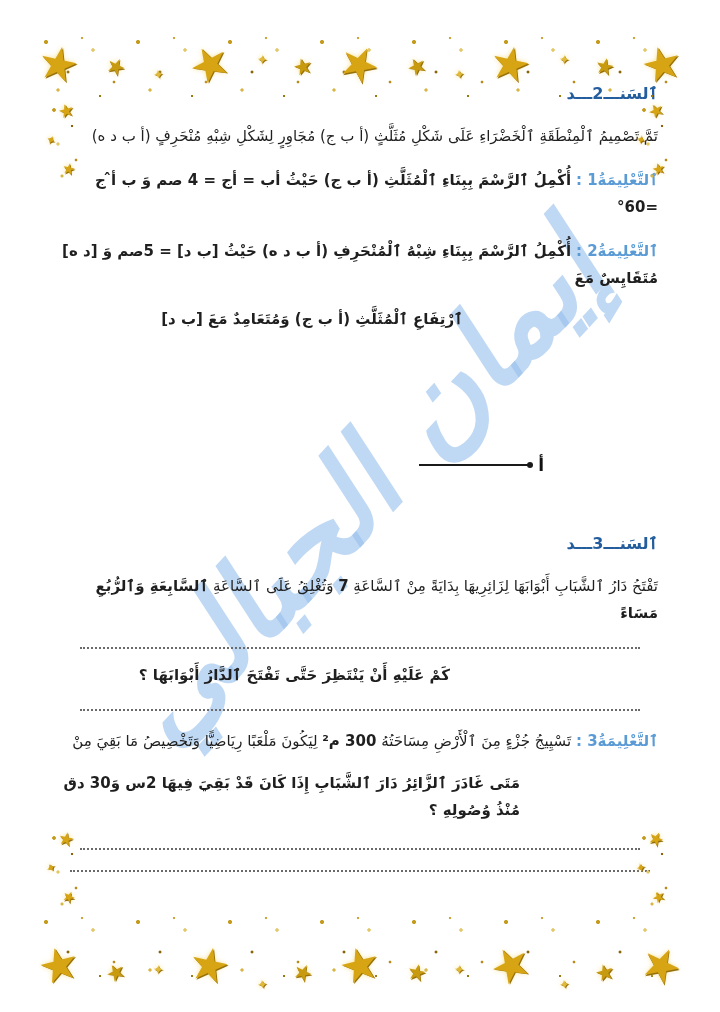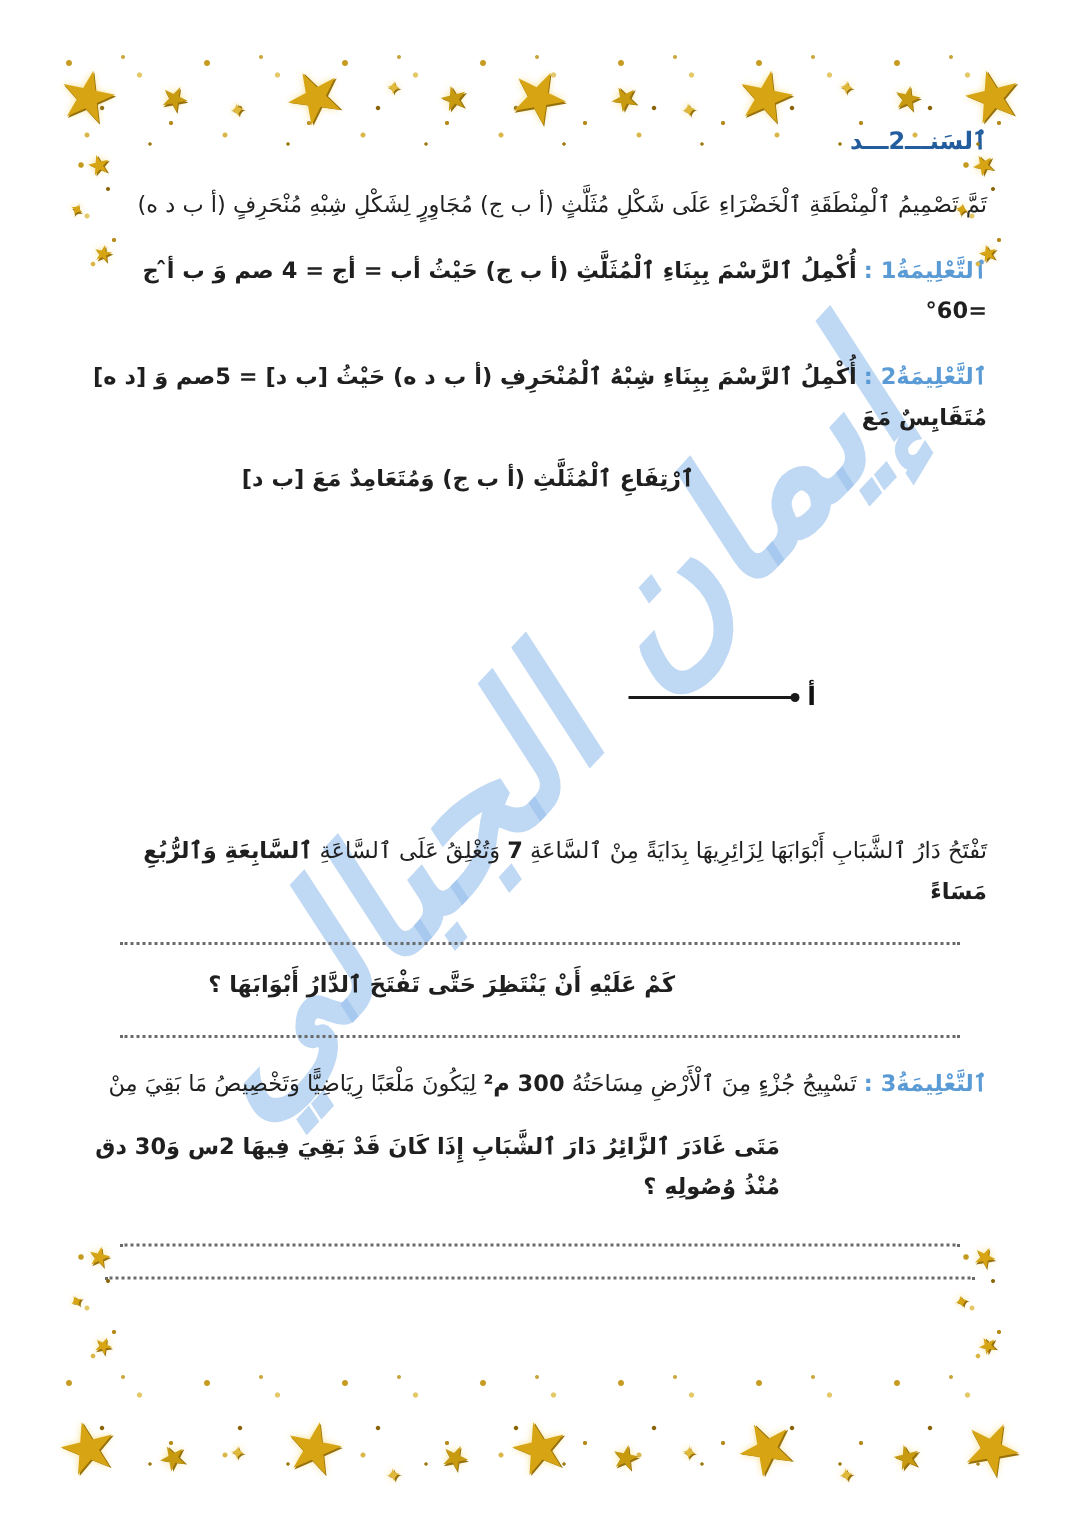--- a/index.html
+++ b/index.html
@@ -144,20 +144,21 @@
     </p>
     <p class="inst cont2 btxt">ٱرْتِفَاعِ ٱلْمُثَلَّثِ (أ ب ج) وَمُتَعَامِدٌ مَعَ [ب د]</p>
   </div>
 
   <div class="figure">
     <span class="seg-label">أ</span>
     <div class="seg-line"></div>
   </div>
 
   <div class="sec" id="sec3">
+    <div class="heading" style="color:#235d9d">ٱلسَنـــ3ـــد</div>
     <p class="para">
       <span>تَفْتَحُ دَارُ ٱلشَّبَابِ أَبْوَابَهَا لِزَائِرِيهَا بِدَايَةً مِنْ ٱلسَّاعَةِ </span><span class="btxt">7</span><span> وَتُغْلِقُ عَلَى ٱلسَّاعَةِ </span><span class="btxt">ٱلسَّابِعَةِ وَٱلرُّبُعِ مَسَاءً</span>
     </p>
     <div class="dotted"></div>
     <p class="inst q-line">كَمْ عَلَيْهِ أَنْ يَنْتَظِرَ حَتَّى تَفْتَحَ ٱلدَّارُ أَبْوَابَهَا ؟</p>
     <div class="dotted"></div>
     <p class="inst">
       <span class="lbl" style="color:#5b9bd5">ٱلتَّعْلِيمَةُ3 :</span>
       <span>تَسْيِيجُ جُزْءٍ مِنَ ٱلْأَرْضِ مِسَاحَتُهُ </span><span class="btxt">300 م²</span><span> لِيَكُونَ مَلْعَبًا رِيَاضِيًّا وَتَخْصِيصُ مَا بَقِيَ مِنْ</span>
     </p>

